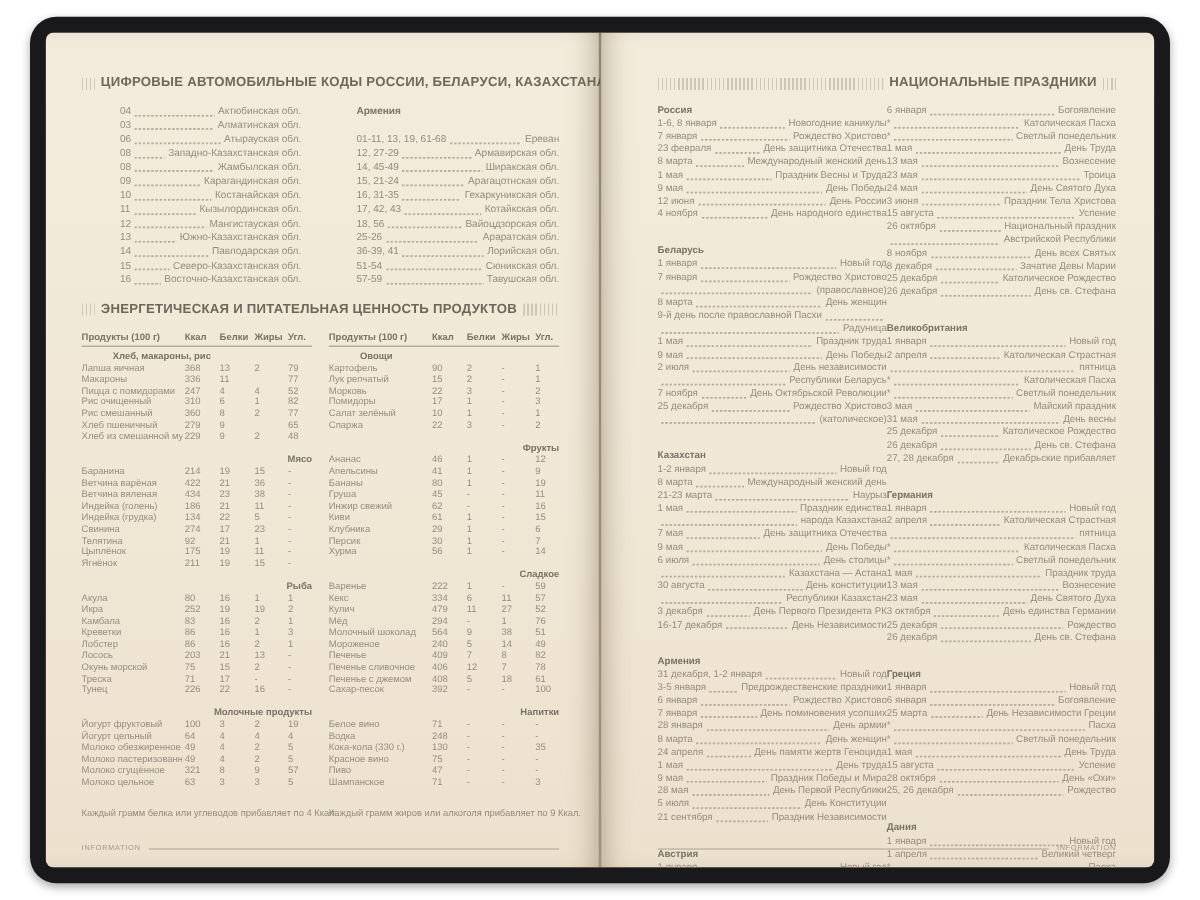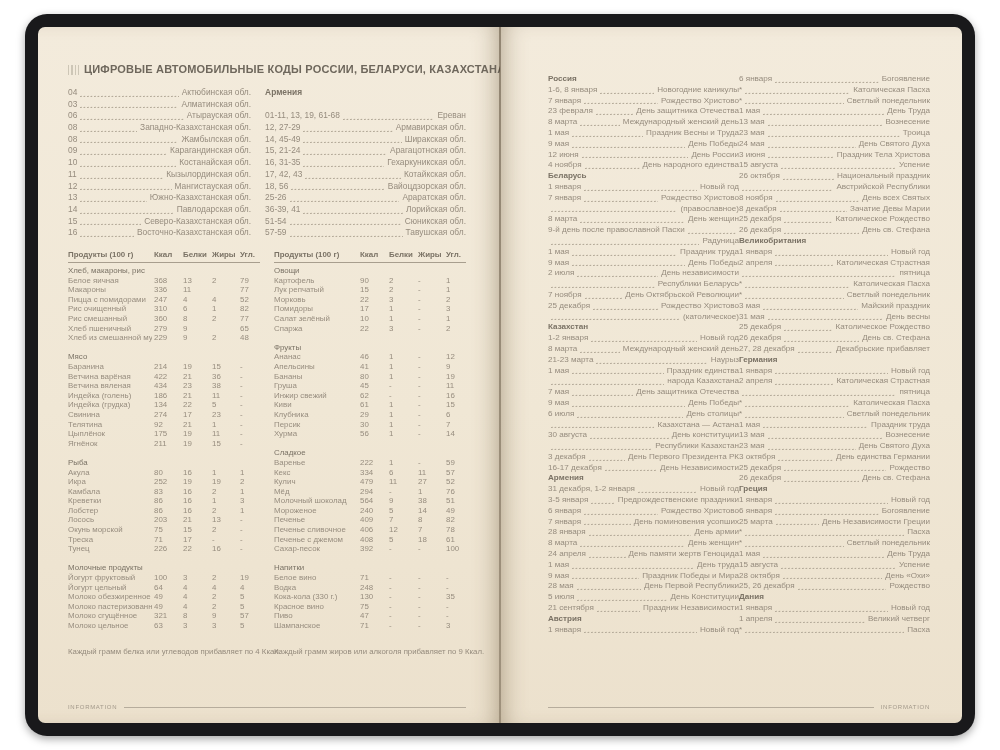--- a/index.html
+++ b/index.html
@@ -25,43 +25,43 @@
   .hatch.fill{flex:1 1 auto;}
   
   .dots{flex:1 1 auto;min-width:6px;margin:0 3px;height:3px;align-self:flex-end;
         margin-bottom:1px;background-image:radial-gradient(circle at 1px 1.4px,#b5ab9a .8px,rgba(0,0,0,0) 1px);
         background-size:3.5px 3px;background-repeat:repeat-x;}
   
   .codes{display:flex;gap:14px;margin-top:11px;}
   .codes-col{min-width:0;}
   .codes-col.c0{flex:0 0 46%;}
   .codes-col.c1{flex:1 1 auto;}
-  .c-row{display:flex;align-items:baseline;height:11.7px;font-size:8.4px;color:#968c7e;white-space:nowrap;}
+  .c-row{display:flex;align-items:baseline;height:11.7px;font-size:8.4px;color:#968c7e;white-space:nowrap;margin-left:32px;}
   .c-row .c-code{flex:0 0 auto;}
   .c-row .c-val{flex:0 0 auto;}
   .c-row.c-head{font-weight:700;color:#7a7265;}
   
   .bar.second{margin-top:13px;}
   .food{display:flex;gap:14px;margin-top:11px;}
   .food-col{flex:1 1 0;min-width:0;}
   .f-row{display:grid;grid-template-columns:1fr 27px 27px 26px 20px;column-gap:2px;
          height:9.6px;font-size:7.9px;color:#978d7f;align-items:baseline;white-space:nowrap;}
   .f-row span{overflow:hidden;}
   .f-headrow span{font-weight:700;color:#7a7265;}
   .f-rule{height:1px;background:#a89e8e;margin:2.5px 0 3px;}
-  .f-sec{height:9.6px;font-size:7.9px;font-weight:400;color:#7a7265;white-space:nowrap;}
-  .f-gap{margin-top:9.6px;}
+  .f-sec{height:9.6px;font-size:7.9px;font-weight:700;color:#7a7265;white-space:nowrap;margin-left:26px;}
+  .f-gap{margin-top:9.6px;text-align:right;}
   .f-note{margin-top:16px;font-size:7.8px;color:#958b7d;white-space:nowrap;}
   
   .holidays{display:flex;gap:0;margin-top:11px;}
   .hol-col{flex:1 1 0;min-width:0;}
   .h-row{display:flex;align-items:baseline;height:10.8px;font-size:8.1px;color:#968c7e;white-space:nowrap;}
   .h-row .h-date,.h-row .h-name{flex:0 0 auto;}
   .h-country{height:10.8px;font-size:8.1px;font-weight:700;color:#7a7265;}
-  .h-gap{margin-top:0;}
+  .h-gap{margin-top:20px;}
   
   .pg-footer{position:absolute;bottom:13px;display:flex;align-items:center;gap:7px;
              font-size:6px;letter-spacing:.7px;color:#a2988a;}
   .pg-footer .rule{flex:1 1 auto;height:1px;background:#b6ac9c;}
   .page.left .pg-footer{left:30px;right:34px;}
   .page.right .pg-footer{left:48px;right:32px;}
 </style>
 </head>
 <body>
 
@@ -196,33 +196,38 @@
                 <span class="dots"></span>
                 <span class="c-val">Сюникская обл.</span>
               </div>
               <div class="c-row">
                 <span class="c-code">57-59</span>
                 <span class="dots"></span>
                 <span class="c-val">Тавушская обл.</span>
               </div>
             </div>
         </div>
+        <header class="bar second">
+          <span class="hatch small"></span>
+          <h1>ЭНЕРГЕТИЧЕСКАЯ И ПИТАТЕЛЬНАЯ ЦЕННОСТЬ ПРОДУКТОВ</h1>
+          <span class="hatch fill"></span>
+        </header>
         <div class="food">
           <div class="food-col" id="food0">
               <div class="f-row f-headrow">
                 <span>Продукты (100 г)</span>
                 <span>Ккал</span>
                 <span>Белки</span>
                 <span>Жиры</span>
                 <span>Угл.</span>
               </div>
               <div class="f-rule"></div>
               <div class="f-sec">Хлеб, макароны, рис</div>
               <div class="f-row">
-                <span>Белое яичная</span>
+                <span>Лапша яичная</span>
                 <span>368</span>
                 <span>13</span>
                 <span>2</span>
                 <span>79</span>
               </div>
               <div class="f-row">
                 <span>Макароны</span>
                 <span>336</span>
                 <span>11</span>
                 <span></span>
@@ -669,20 +674,25 @@
               <div class="f-note">Каждый грамм жиров или алкоголя прибавляет по 9 Ккал.</div>
             </div>
         </div>
         <footer class="pg-footer">
           <span>INFORMATION</span>
           <span class="rule"></span>
         </footer>
       </section>
 
       <section class="page right">
+        <header class="bar">
+          <span class="hatch fill"></span>
+          <h1>НАЦИОНАЛЬНЫЕ ПРАЗДНИКИ</h1>
+          <span class="hatch small"></span>
+        </header>
         <div class="holidays">
           <div class="hol-col" id="hol0">
               <div class="h-country">Россия</div>
               <div class="h-row">
                 <span class="h-date">1-6, 8 января</span>
                 <span class="dots"></span>
                 <span class="h-name">Новогодние каникулы</span>
               </div>
               <div class="h-row">
                 <span class="h-date">7 января</span>

